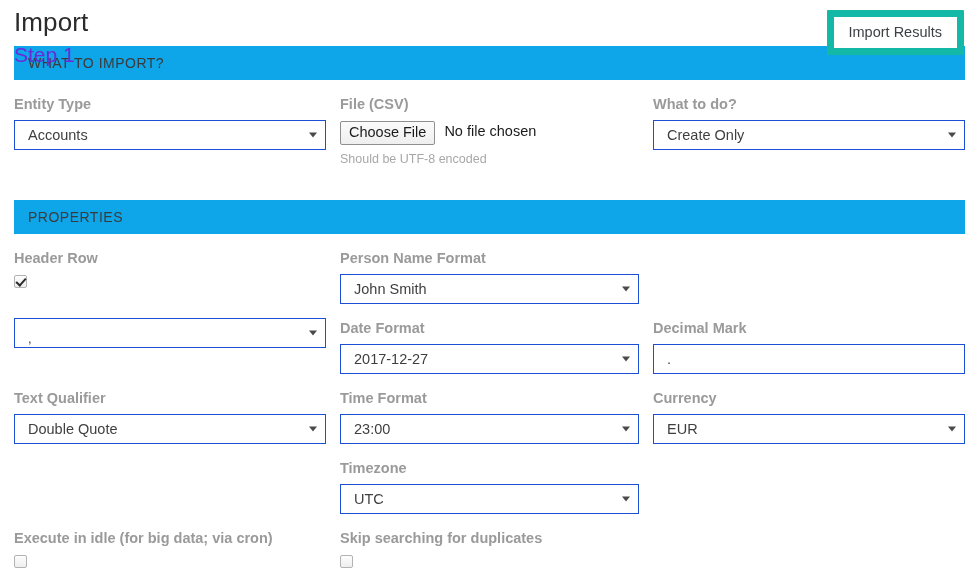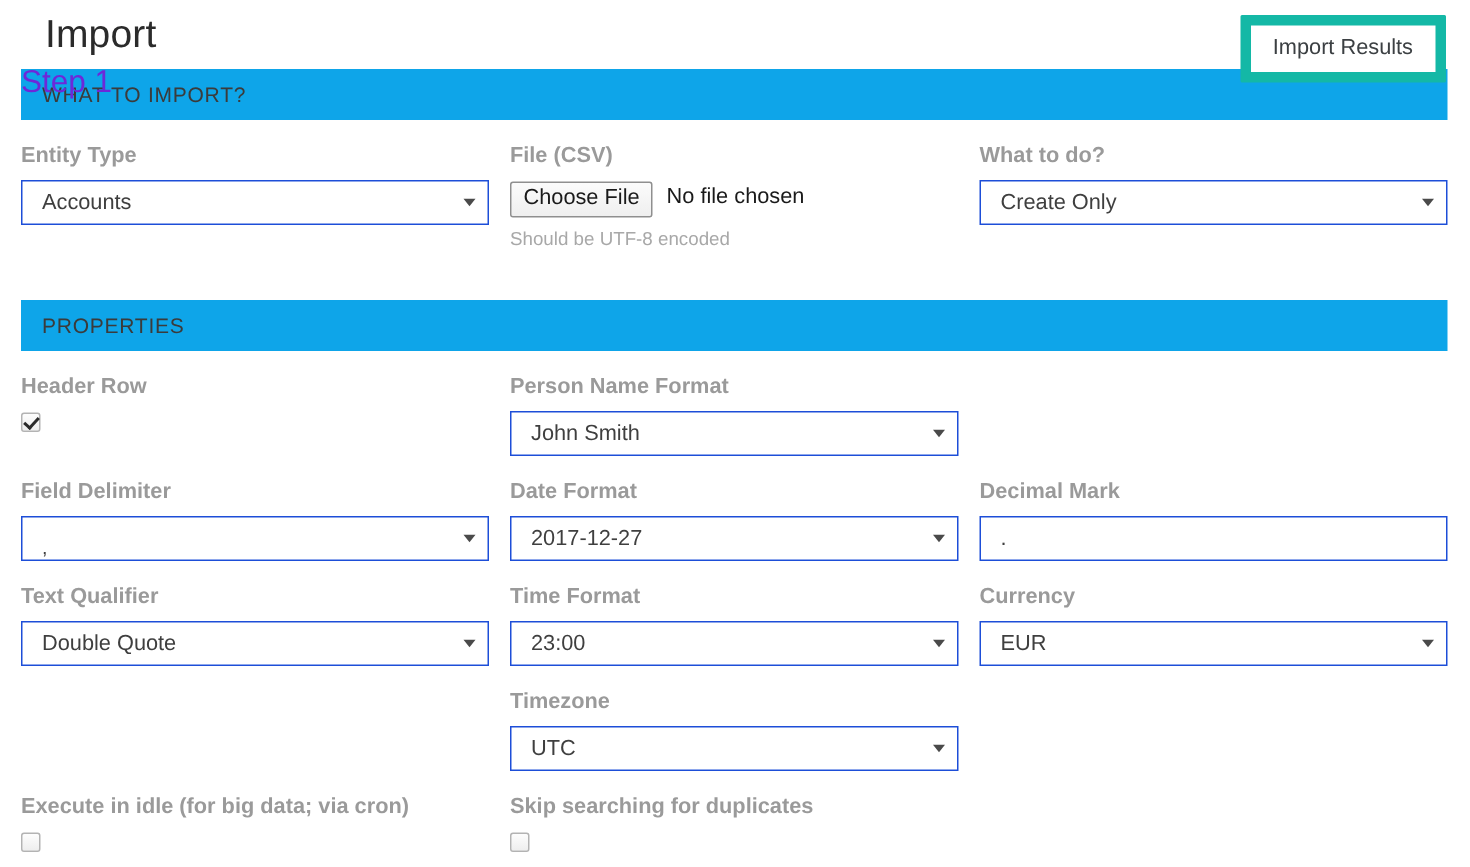--- a/index.html
+++ b/index.html
@@ -17,21 +17,21 @@
     position: relative;
   }
 
   
   .page-header {
     position: relative;
     height: 46px;
   }
   .page-title {
     position: absolute;
-    left: 30px;
+    left: 14px;
     top: 4px;
     font-size: 26px;
     font-weight: 400;
     color: #2b2b2b;
     line-height: 36px;
     letter-spacing: 0.1px;
   }
   .header-actions {
     position: absolute;
     right: 16px;
@@ -266,21 +266,20 @@
           <span class="select-arrow"></span>
         </div>
       </div>
     </div>
     <div class="col col-3"></div>
   </div>
 
   <div class="row">
     <div class="col col-1">
       <div class="field">
-        <label class="field-label">Field Delimiter</label>
         <div class="control">
           <div class="select-box value-low">,</div>
           <span class="select-arrow"></span>
         </div>
       </div>
     </div>
     <div class="col col-2">
       <div class="field">
         <label class="field-label">Date Format</label>
         <div class="control">

